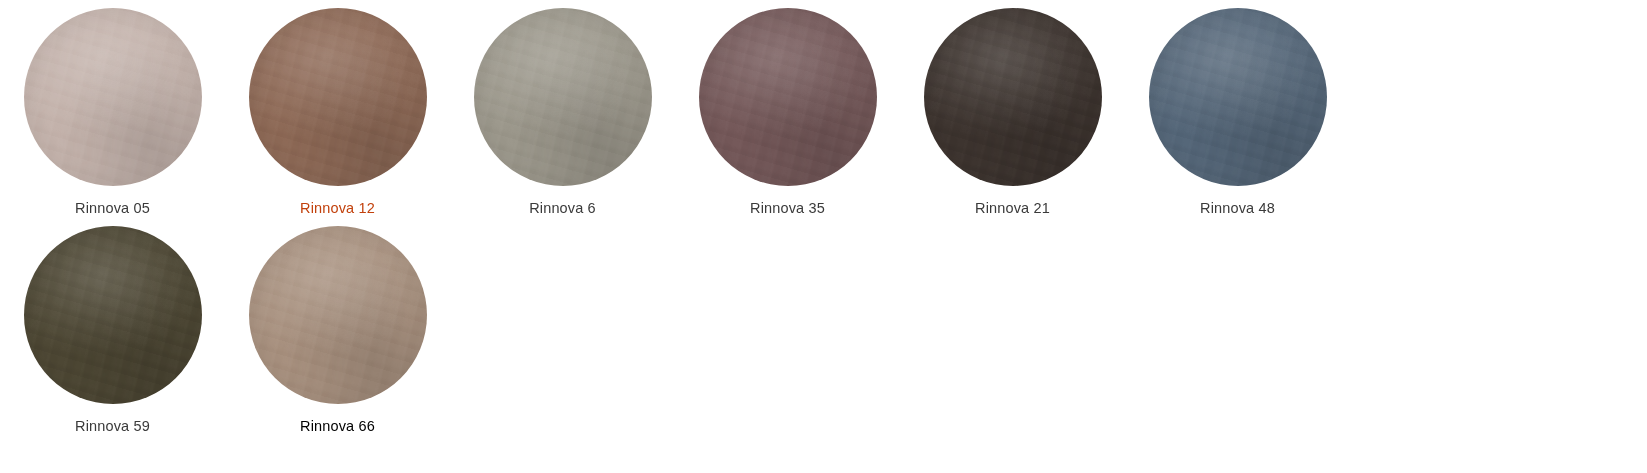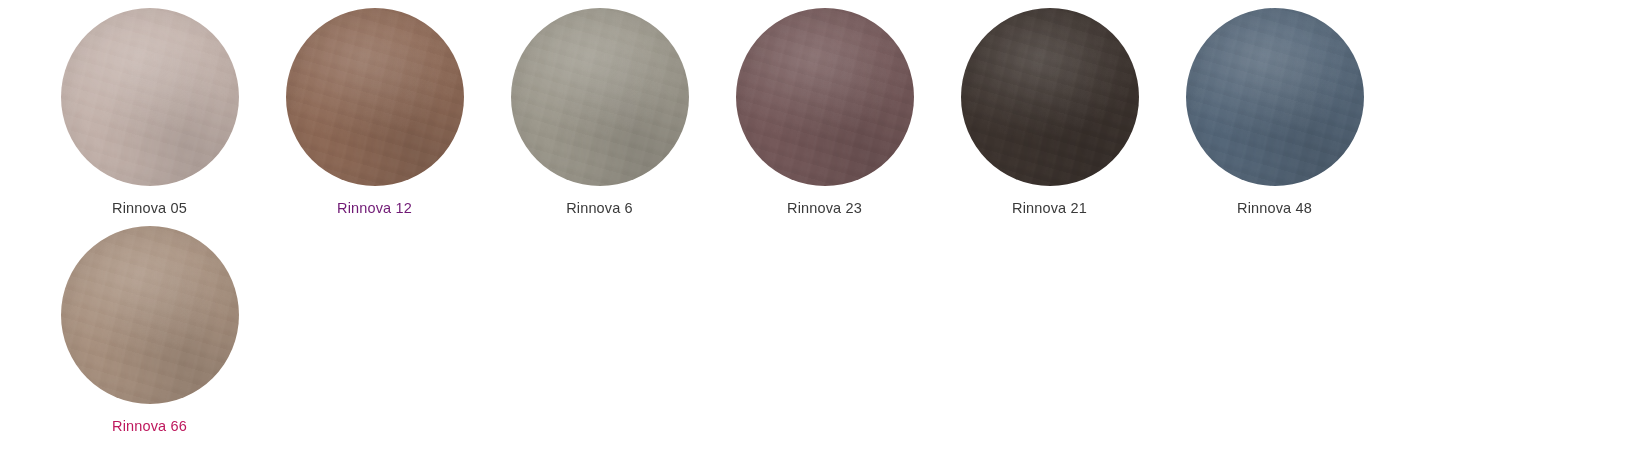--- a/index.html
+++ b/index.html
@@ -22,21 +22,20 @@
     width: 1647px;
     height: 473px;
     padding: 0;
   }
 
   .swatch-row {
     display: flex;
     flex-direction: row;
     align-items: flex-start;
     justify-content: flex-start;
-    padding-left: 37px;
   }
 
   #row-1 { margin-top: 8px; }
   #row-2 { margin-top: 9px; }
 
   .swatch-item {
     width: 225px;
     flex: 0 0 225px;
     display: flex;
     flex-direction: column;
@@ -97,49 +96,53 @@
 
   <div class="swatch-row" id="row-1">
 
     <div class="swatch-item">
       <div class="swatch-circle" style="background-color: rgb(196, 179, 172);"></div>
       <div class="swatch-label" style="color: rgb(58, 58, 58);">Rinnova 05</div>
     </div>
 
     <div class="swatch-item">
       <div class="swatch-circle" style="background-color: rgb(142, 106, 87);"></div>
-      <div class="swatch-label" style="color: #701a75;">Rinnova 12</div>
+      <div class="swatch-label" style="color: #c2410c;">Rinnova 12</div>
     </div>
 
     <div class="swatch-item">
       <div class="swatch-circle" style="background-color: rgb(156, 152, 140);"></div>
       <div class="swatch-label" style="color: rgb(58, 58, 58);">Rinnova 6</div>
     </div>
 
     <div class="swatch-item">
       <div class="swatch-circle" style="background-color: rgb(117, 89, 90);"></div>
-      <div class="swatch-label" style="color: rgb(58, 58, 58);">Rinnova 23</div>
+      <div class="swatch-label" style="color: rgb(58, 58, 58);">Rinnova 35</div>
     </div>
 
     <div class="swatch-item">
       <div class="swatch-circle" style="background-color: rgb(61, 52, 47);"></div>
       <div class="swatch-label" style="color: rgb(58, 58, 58);">Rinnova 21</div>
     </div>
 
 
     <div class="swatch-item">
       <div class="swatch-circle" style="background-color: rgb(85, 103, 121);"></div>
       <div class="swatch-label" style="color: rgb(58, 58, 58);">Rinnova 48</div>
     </div>
 
   </div>
 
   <div class="swatch-row" id="row-2">
 
+    <div class="swatch-item">
+      <div class="swatch-circle" style="background-color: rgb(77, 71, 52);"></div>
+      <div class="swatch-label" style="color: rgb(58, 58, 58);">Rinnova 59</div>
+    </div>
 
     <div class="swatch-item">
       <div class="swatch-circle" style="background-color: rgb(168, 145, 127);"></div>
-      <div class="swatch-label" style="color: #be185d;">Rinnova 66</div>
+      <div class="swatch-label" style="color: #000000;">Rinnova 66</div>
     </div>
 
   </div>
 
 </div>
 
 </body></html>

